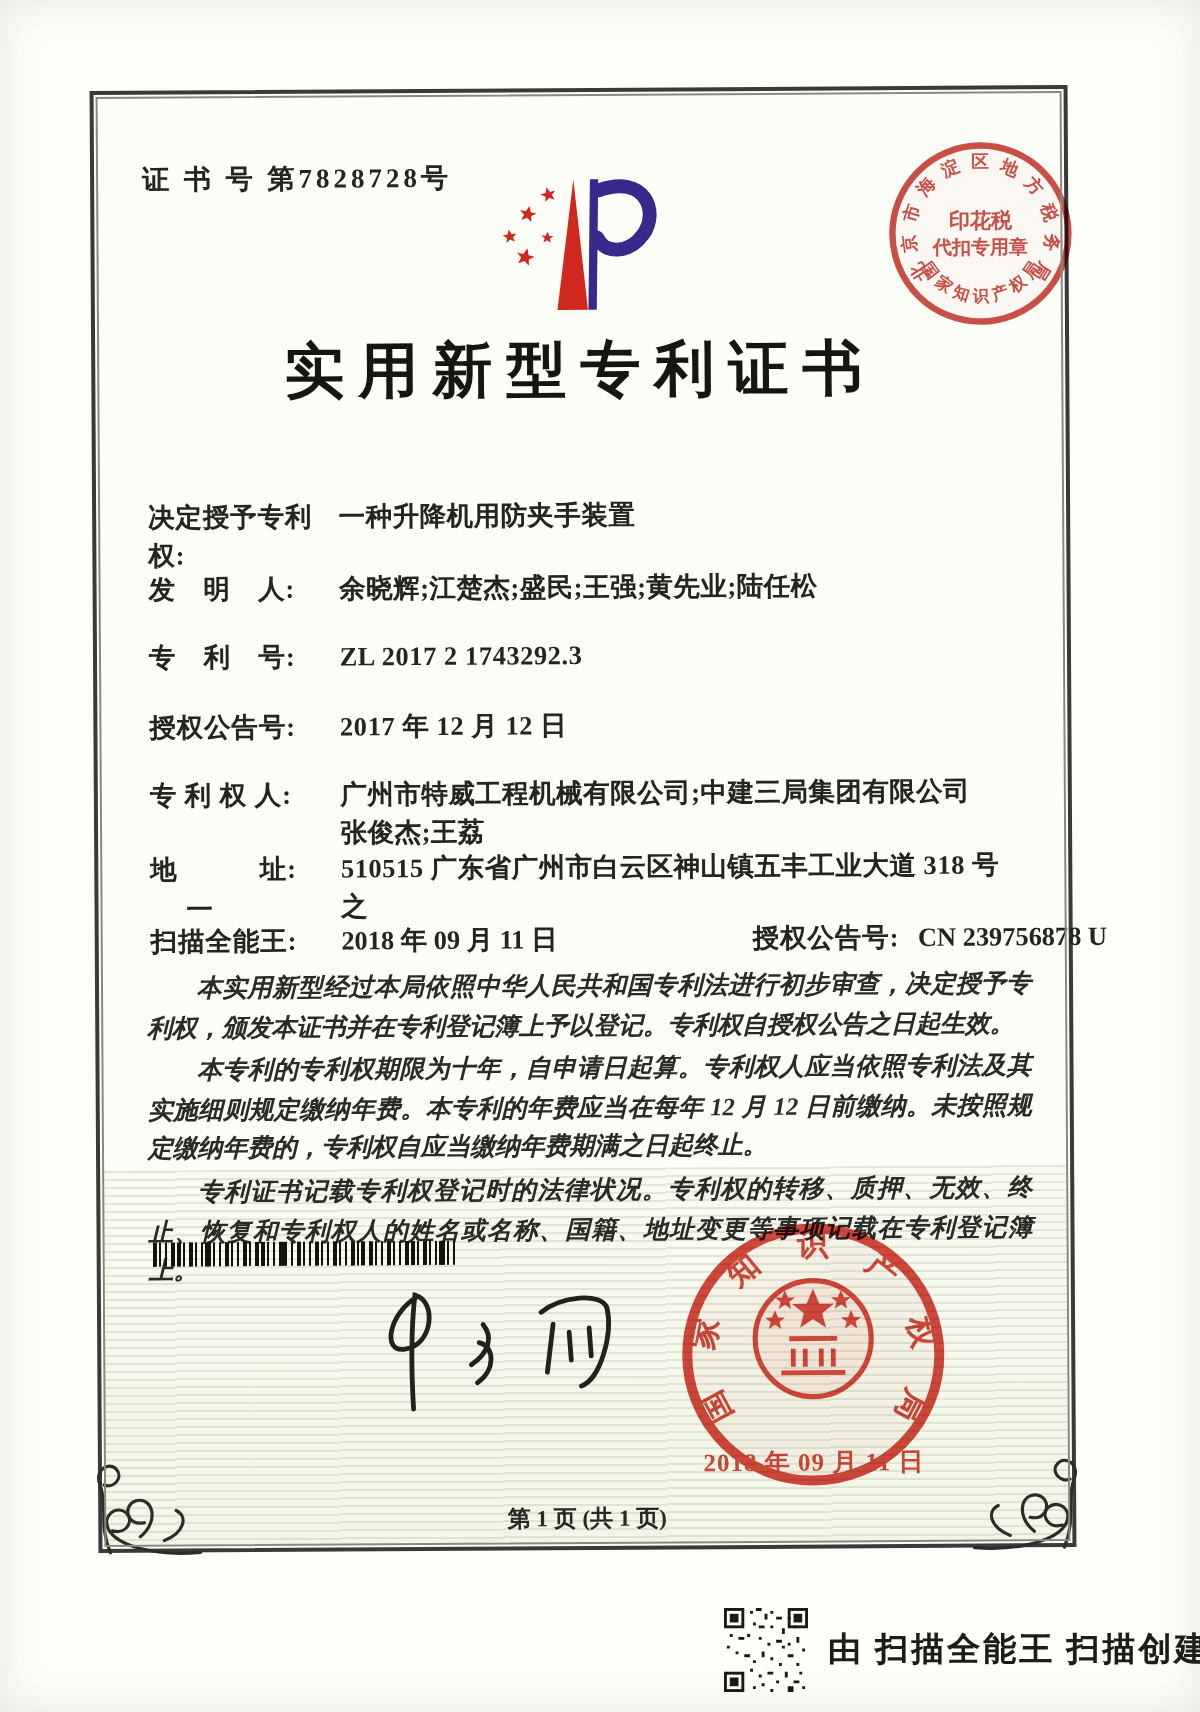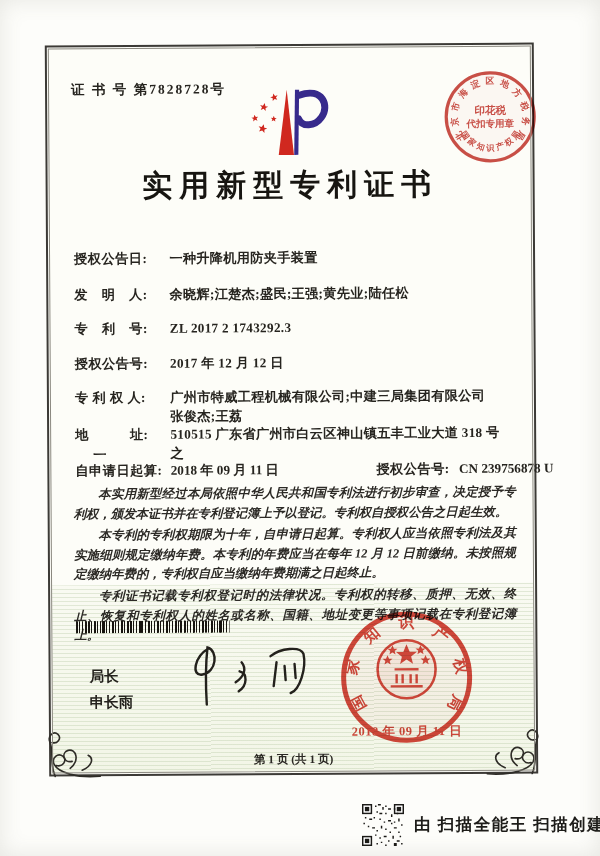--- a/index.html
+++ b/index.html
@@ -78,21 +78,21 @@
           <use href="#st" transform="translate(41,44) scale(0.9) rotate(4)"></use>
         </g>
         <polygon points="60,2 48,96 70,96" fill="var(--logo-red)"></polygon>
         <rect x="72" y="2" width="6" height="94" fill="var(--logo-purple)" transform="skewX(-1)"></rect>
         <path d="M78 10 C112 -2 122 26 110 42 C100 56 82 56 77 44" fill="none" stroke="var(--logo-purple)" stroke-width="10" stroke-linecap="round"></path>
       </svg>
 
       <div class="abs title">实用新型专利证书</div>
 
       <div class="abs row" style="top:202px">
-        <span class="lbl">授权公告日:</span>
+        <span class="lbl">决定授予专利权:</span>
         <span class="val">一种升降机用防夹手装置</span>
       </div>
       <div class="abs row" style="top:238px">
         <span class="lbl">发　明　人:</span>
         <span class="val">余晓辉;江楚杰;盛民;王强;黄先业;陆任松</span>
       </div>
       <div class="abs row" style="top:272px">
         <span class="lbl">专　利　号:</span>
         <span class="val">ZL 2017 2 1743292.3</span>
       </div>
@@ -105,40 +105,36 @@
         <span class="val"><span class="val2">广州市特威工程机械有限公司;中建三局集团有限公司</span><span class="val2">张俊杰;王荔</span></span>
       </div>
       <div class="abs row" style="top:378px">
         <span class="lbl">地　　　址:</span>
         <span class="val">510515 广东省广州市白云区神山镇五丰工业大道 318 号之</span>
       </div>
       <div class="abs row" style="top:398px;padding-left:44px">
         <span>一</span>
       </div>
       <div class="abs row" style="top:414px">
-        <span class="lbl">自申请日起算:</span>
+        <span class="lbl">扫描全能王:</span>
         <span>2018 年 09 月 11 日</span>
         <span class="grant2">
           <span class="lbl">授权公告号:</span>
           <span>CN 239756878 U</span>
         </span>
       </div>
 
       <div class="abs paras">
         <p>本实用新型经过本局依照中华人民共和国专利法进行初步审查，决定授予专利权，颁发本证书并在专利登记簿上予以登记。专利权自授权公告之日起生效。</p>
         <p>本专利的专利权期限为十年，自申请日起算。专利权人应当依照专利法及其实施细则规定缴纳年费。本专利的年费应当在每年 12 月 12 日前缴纳。未按照规定缴纳年费的，专利权自应当缴纳年费期满之日起终止。</p>
         <p>专利证书记载专利权登记时的法律状况。专利权的转移、质押、无效、终止、恢复和专利权人的姓名或名称、国籍、地址变更等事项记载在专利登记簿上。</p>
       </div>
 
       <div class="abs barcode"></div>
 
-      <div class="abs director">
-        <div>局长</div>
-        <div>申长雨</div>
-      </div>
 
       <svg class="abs sig" width="130" height="80" viewBox="0 0 130 80">
         <g fill="none" stroke="#23211c" stroke-width="2.4" stroke-linecap="round">
           <path d="M22 10 C8 18 4 38 16 36 C30 34 32 12 21 9 C19 26 19 48 20 66"></path>
           <path d="M55 24 C60 30 58 38 49 44"></path>
           <path d="M53 33 C61 35 61 47 52 53"></path>
           <path d="M84 18 C94 10 114 8 117 16 C120 30 113 52 104 55"></path>
           <path d="M90 24 L87 48"></path>
           <path d="M98 28 L99 42"></path>
           <path d="M108 26 L109 40"></path>

